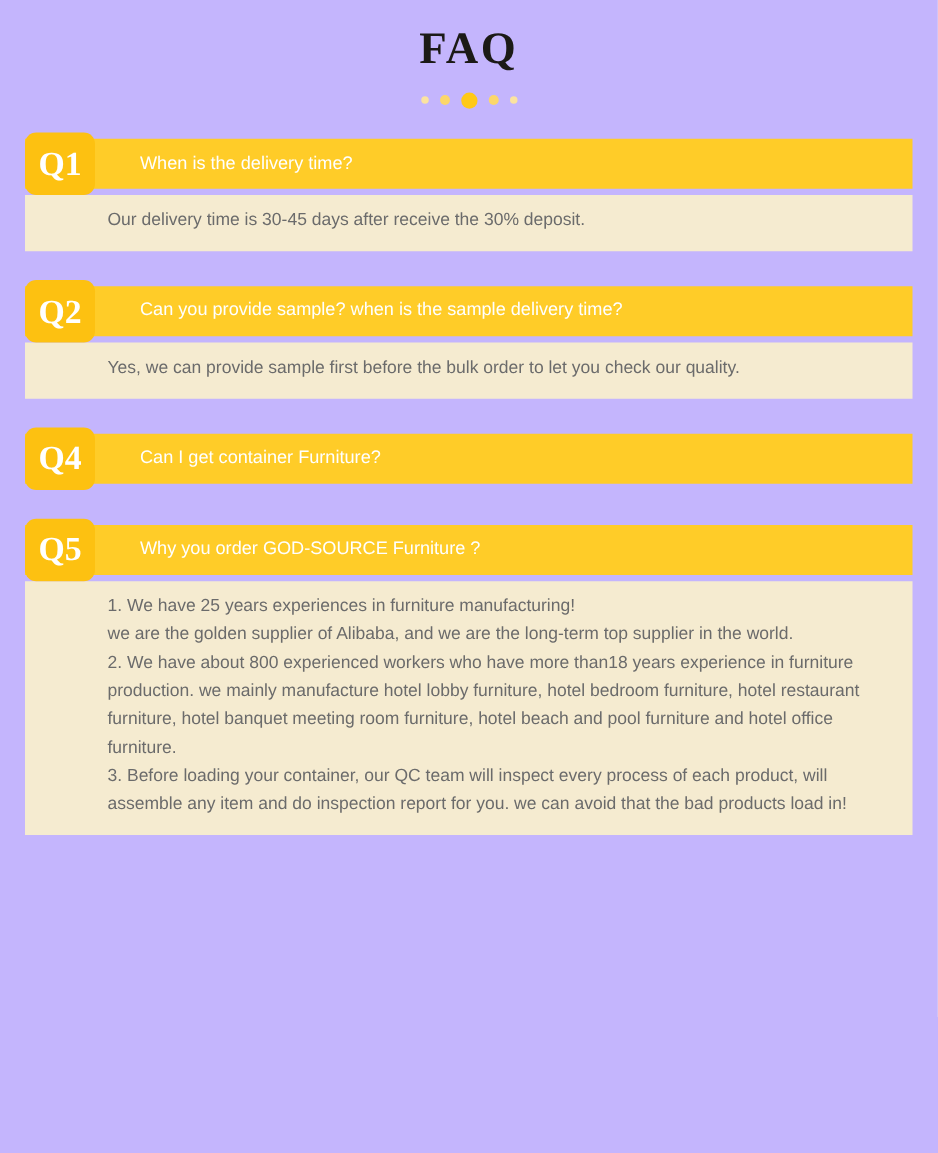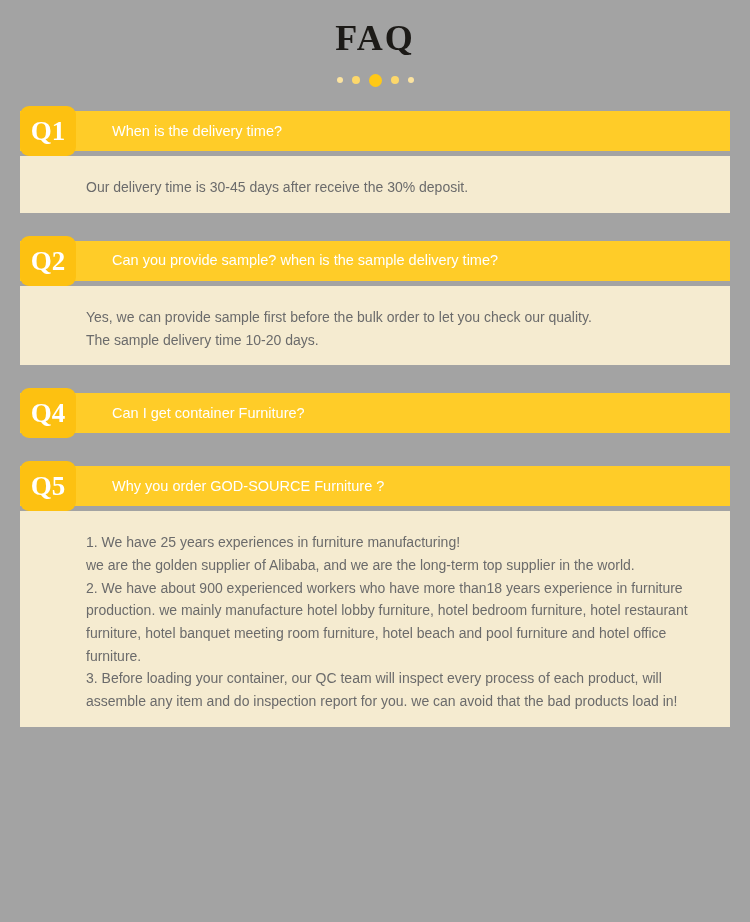--- a/index.html
+++ b/index.html
@@ -12,21 +12,21 @@
   body {
     background: #f4f1e8;
     font-family: "Liberation Sans", sans-serif;
     overflow: hidden;
   }
 
   .page {
     position: relative;
     width: 750px;
     height: 922px;
-    background: #a3a3a3;
+    background: #c4b5fd;
     padding: 0;
   }
 
   
   .header {
     text-align: center;
     padding-top: 18px;
   }
 
   .faq-title {
@@ -102,21 +102,21 @@
 
   .q-text {
     font-size: 14.5px;
     color: #ffffff;
     font-weight: 400;
     line-height: 1.2;
   }
 
   .a-panel {
     background: #f5ebd0;
-    padding: 20px 18px 14px 66px;
+    padding: 8px 18px 14px 66px;
   }
 
   .a-line {
     font-size: 14px;
     color: #6b6b6b;
     line-height: 1.62;
     white-space: pre-wrap;
   }
 </style>
 </head>
@@ -149,40 +149,39 @@
       </div>
       <div class="faq-item">
         <div class="q-row">
           <div class="q-badge">Q2</div>
           <div class="q-bar">
             <span class="q-text">Can you provide sample? when is the sample delivery time?</span>
           </div>
         </div>
         <div class="a-panel">
           <div class="a-line">Yes, we can provide sample first before the bulk order to let you check our quality.</div>
-          <div class="a-line">The sample delivery time 10-20 days.</div>
         </div>
       </div>
       <div class="faq-item">
         <div class="q-row">
           <div class="q-badge">Q4</div>
           <div class="q-bar">
             <span class="q-text">Can I get container Furniture?</span>
           </div>
         </div>
       </div>
       <div class="faq-item">
         <div class="q-row">
           <div class="q-badge">Q5</div>
           <div class="q-bar">
             <span class="q-text">Why you order GOD-SOURCE Furniture ?</span>
           </div>
         </div>
         <div class="a-panel">
           <div class="a-line">1. We have 25 years experiences in furniture manufacturing!</div>
           <div class="a-line">we are the golden supplier of Alibaba, and we are the long-term top supplier in the world.</div>
-          <div class="a-line">2. We have about 900 experienced workers who have more than18 years experience in furniture production. we mainly manufacture hotel lobby furniture, hotel bedroom furniture, hotel restaurant furniture, hotel banquet meeting room furniture, hotel beach and pool furniture and hotel office furniture.</div>
+          <div class="a-line">2. We have about 800 experienced workers who have more than18 years experience in furniture production. we mainly manufacture hotel lobby furniture, hotel bedroom furniture, hotel restaurant furniture, hotel banquet meeting room furniture, hotel beach and pool furniture and hotel office furniture.</div>
           <div class="a-line">3. Before loading your container, our QC team will inspect every process of each product, will assemble any item and do inspection report for you. we can avoid that the bad products load in!</div>
         </div>
       </div>
     </div>
 
 </div>
 
 </body></html>

